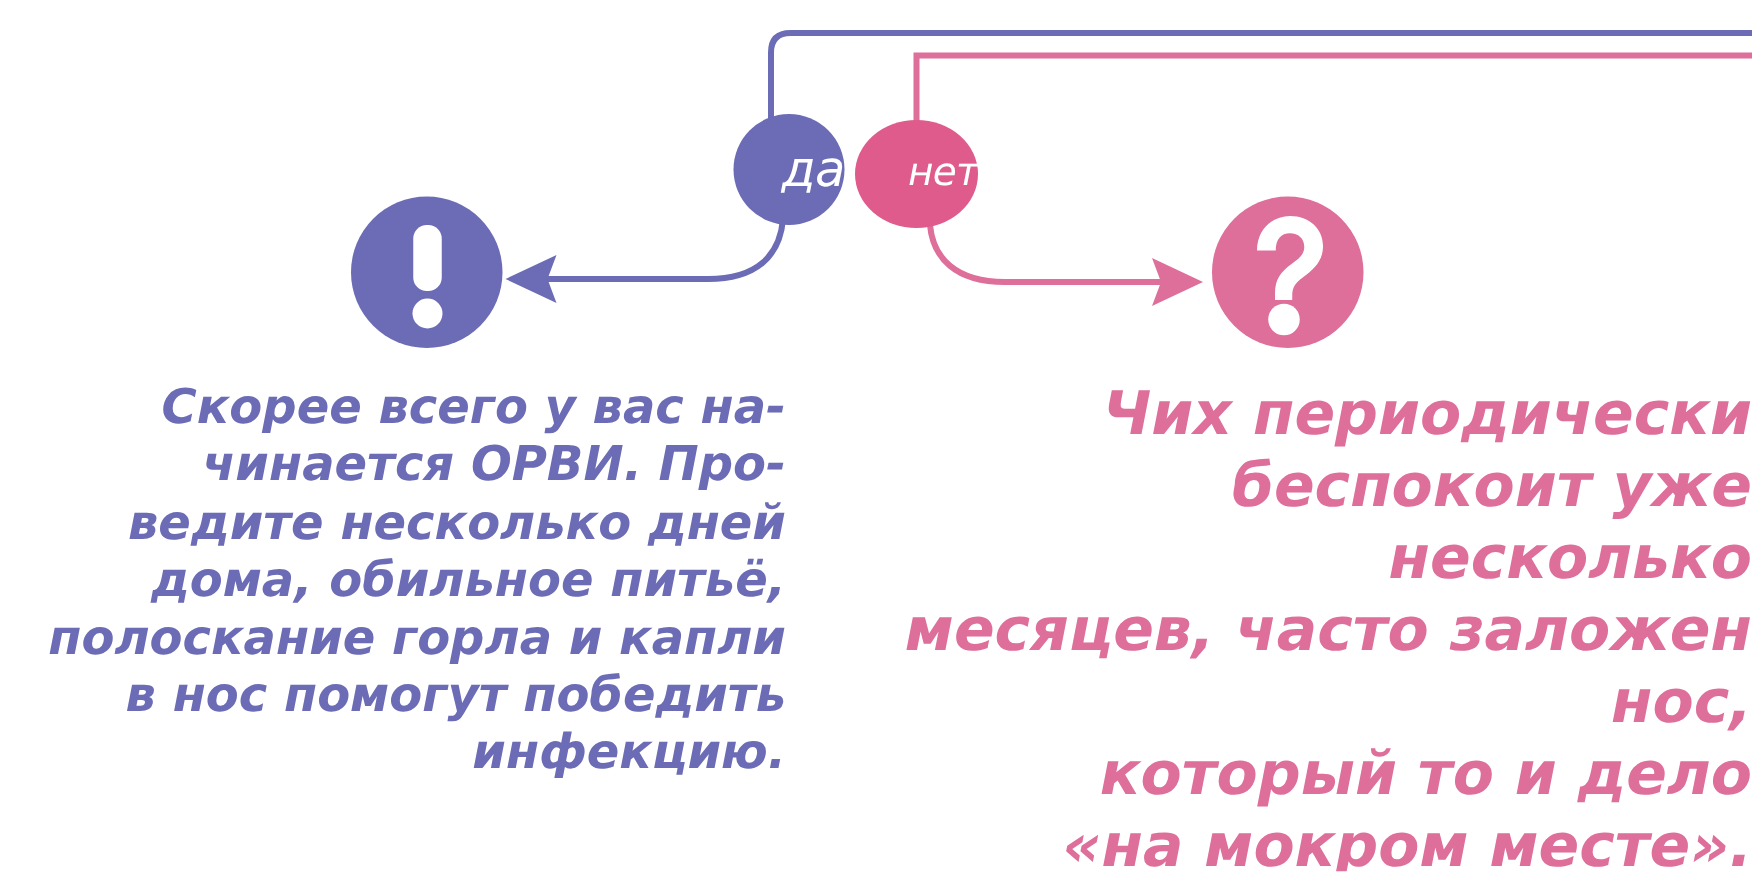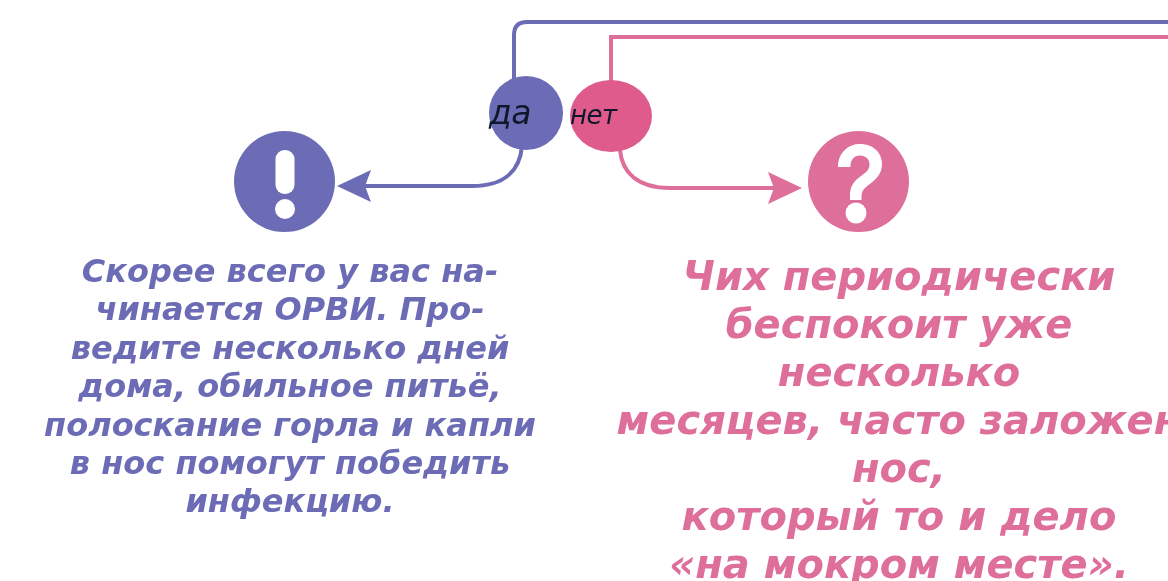--- a/index.html
+++ b/index.html
@@ -24,22 +24,22 @@
     width: 1168px;
     height: 581px;
   }
 
   
   .bubble {
     position: absolute;
     border-radius: 50%;
     display: flex;
     align-items: center;
-    justify-content: flex-start;
-    color: #0f172a;
+    justify-content: flex-end;
+    color: #ffffff;
     font-style: italic;
     font-weight: 400;
     letter-spacing: -0.5px;
     line-height: 1;
     user-select: none;
   }
   #bubble-yes {
     left: 489px;
     top: 76px;
     width: 74px;
@@ -103,24 +103,23 @@
     top: 0;
     width: 101px;
     height: 101px;
   }
 
   
   .outcome-text {
     position: absolute;
     font-style: italic;
     font-weight: 700;
-    text-align: center;
+    text-align: right;
     line-height: 1.20;
     white-space: pre-line;
-    margin-left: 28px;
   }
   #text-left {
     left: 0px;
     top: 252px;
     width: 524px;
     font-size: 32px;
     color: #6B6CB5;
   }
   #text-right {
     left: 574px;

